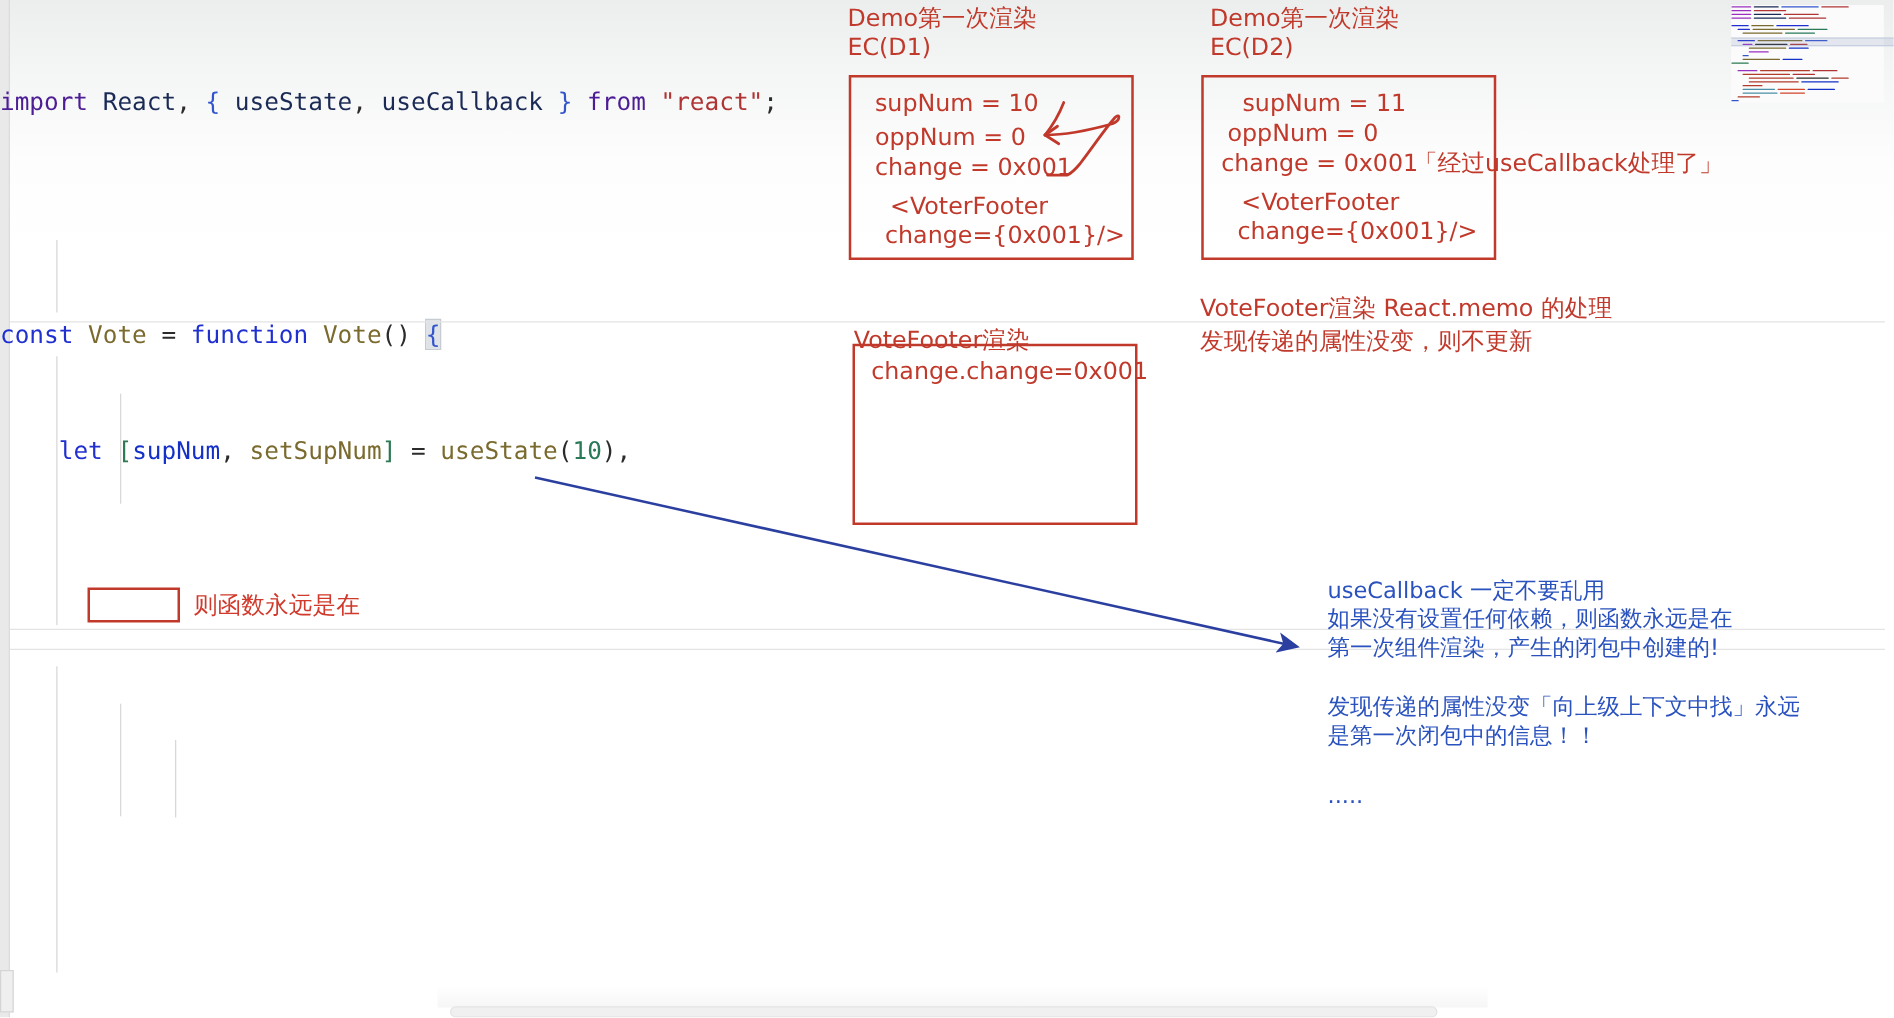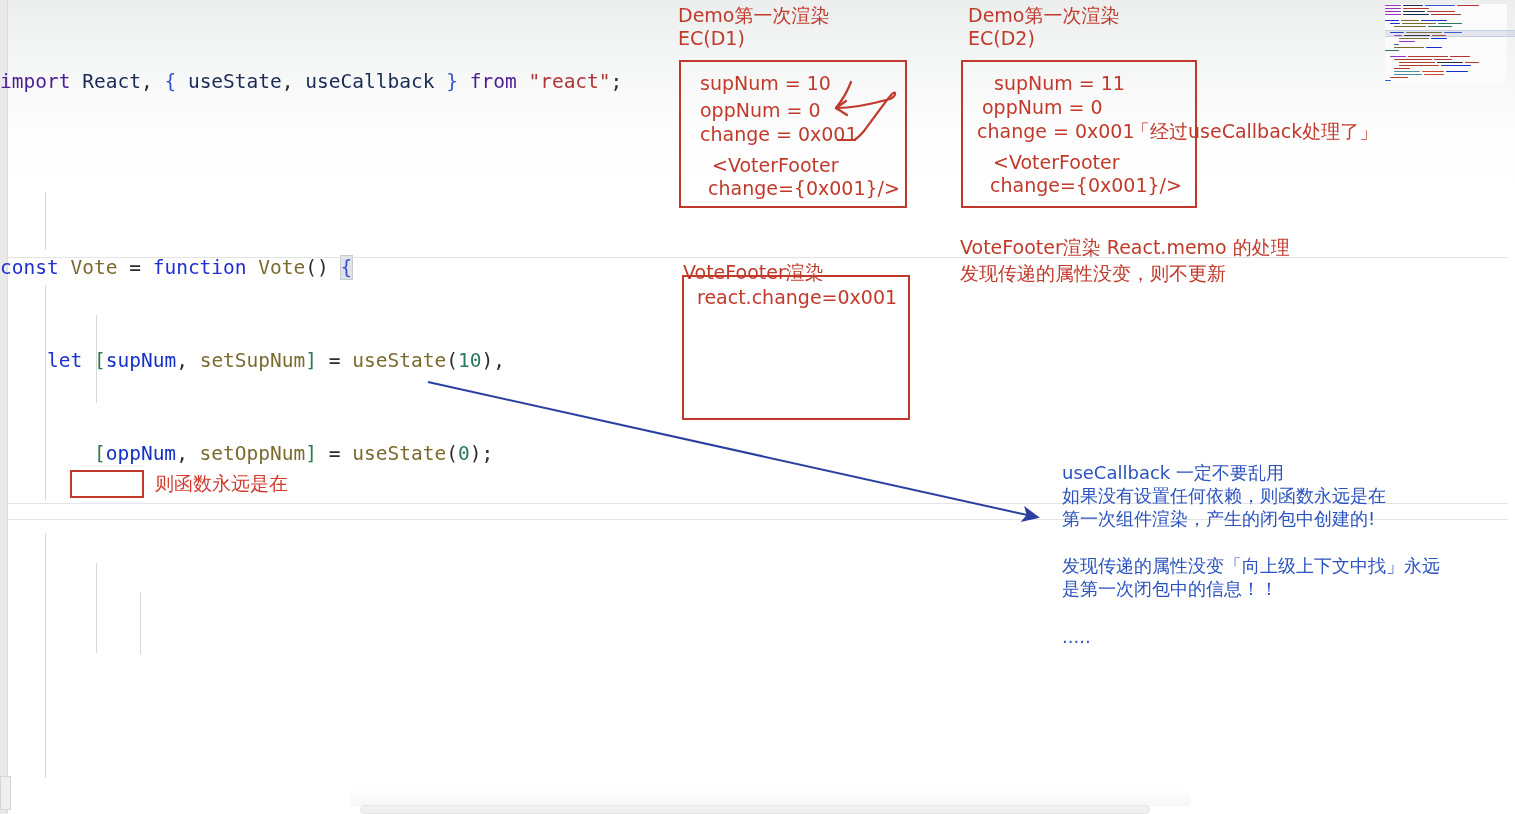--- a/index.html
+++ b/index.html
@@ -222,21 +222,20 @@
 <div id="page"></div>
 
 <div id="editor">
   <div id="gutter-strip"></div>
 
   <div id="code">
     <div class="ln"><span class="kw">import</span><span class="plain"> </span><span class="ident">React</span><span class="plain">, </span><span class="brace">{</span><span class="plain"> </span><span class="ident">useState</span><span class="plain">, </span><span class="ident">useCallback</span><span class="plain"> </span><span class="brace">}</span><span class="plain"> </span><span class="kw">from</span><span class="plain"> </span><span class="str">"react"</span><span class="plain">;</span></div>
     <div class="ln"> </div>
     <div class="ln"><span class="kw2">const</span><span class="plain"> </span><span class="fn">Vote</span><span class="plain"> = </span><span class="kw2">function</span><span class="plain"> </span><span class="fn">Vote</span><span class="paren">()</span><span class="plain"> </span><span class="brace brace-hl">{</span></div>
     <div class="ln"><span class="plain">    </span><span class="kw2">let</span><span class="plain"> </span><span class="brkt">[</span><span class="var">supNum</span><span class="plain">, </span><span class="fn">setSupNum</span><span class="brkt">]</span><span class="plain"> = </span><span class="fn">useState</span><span class="paren">(</span><span class="num">10</span><span class="paren">)</span><span class="plain">,</span></div>
-    <div class="ln"><span class="plain">        </span><span class="brkt">[</span><span class="var">oppNum</span><span class="plain">, </span><span class="fn">setOppNum</span><span class="brkt">]</span><span class="plain"> = </span><span class="fn">useState</span><span class="paren">(</span><span class="num">0</span><span class="paren">)</span><span class="plain">;</span></div>
     <div class="ln"> </div>
     
     
     
     
     
     
     
     
     
@@ -386,21 +385,21 @@
 <div class="anno-box" style="left:961px; top:60px; width:236px; height:148px;"></div>
 <div class="anno-box-line" style="left:982px; top:70px;margin-left:12px;">supNum = 11</div>
 <div class="anno-box-line" style="left:982px; top:94px;">oppNum = 0</div>
 <div class="anno-box-line" style="left:977px; top:118px;">change = 0x001</div>
 <div class="anno-box-line" style="left:1131px; top:118px;">「经过useCallback处理了」</div>
 <div class="anno-box-line" style="left:993px; top:149px;">&lt;VoterFooter</div>
 <div class="anno-box-line" style="left:990px; top:172px;">change={0x001}/&gt;</div>
 
 <div class="anno-title" style="left:683px; top:241px;margin-top:20px;">VoteFooter渲染</div>
 <div class="anno-box" style="left:682px; top:275px; width:228px; height:145px;"></div>
-<div class="anno-box-line" style="left:697px; top:284px;">react.change=0x001</div>
+<div class="anno-box-line" style="left:697px; top:284px;">change.change=0x001</div>
 
 <div class="anno-text" style="left:960px; top:234px; width:430px;">VoteFooter渲染 React.memo 的处理
 发现传递的属性没变，则不更新</div>
 
 <div class="blue-text" style="left:1062px; top:461px; width:450px;">useCallback 一定不要乱用
 如果没有设置任何依赖，则函数永远是在
 第一次组件渲染，产生的闭包中创建的!</div>
 <div class="blue-text" style="left:1062px; top:554px; width:452px;">发现传递的属性没变「向上级上下文中找」永远
 是第一次闭包中的信息！！</div>
 <div class="blue-text" style="left:1062px; top:625px;">.....</div>

